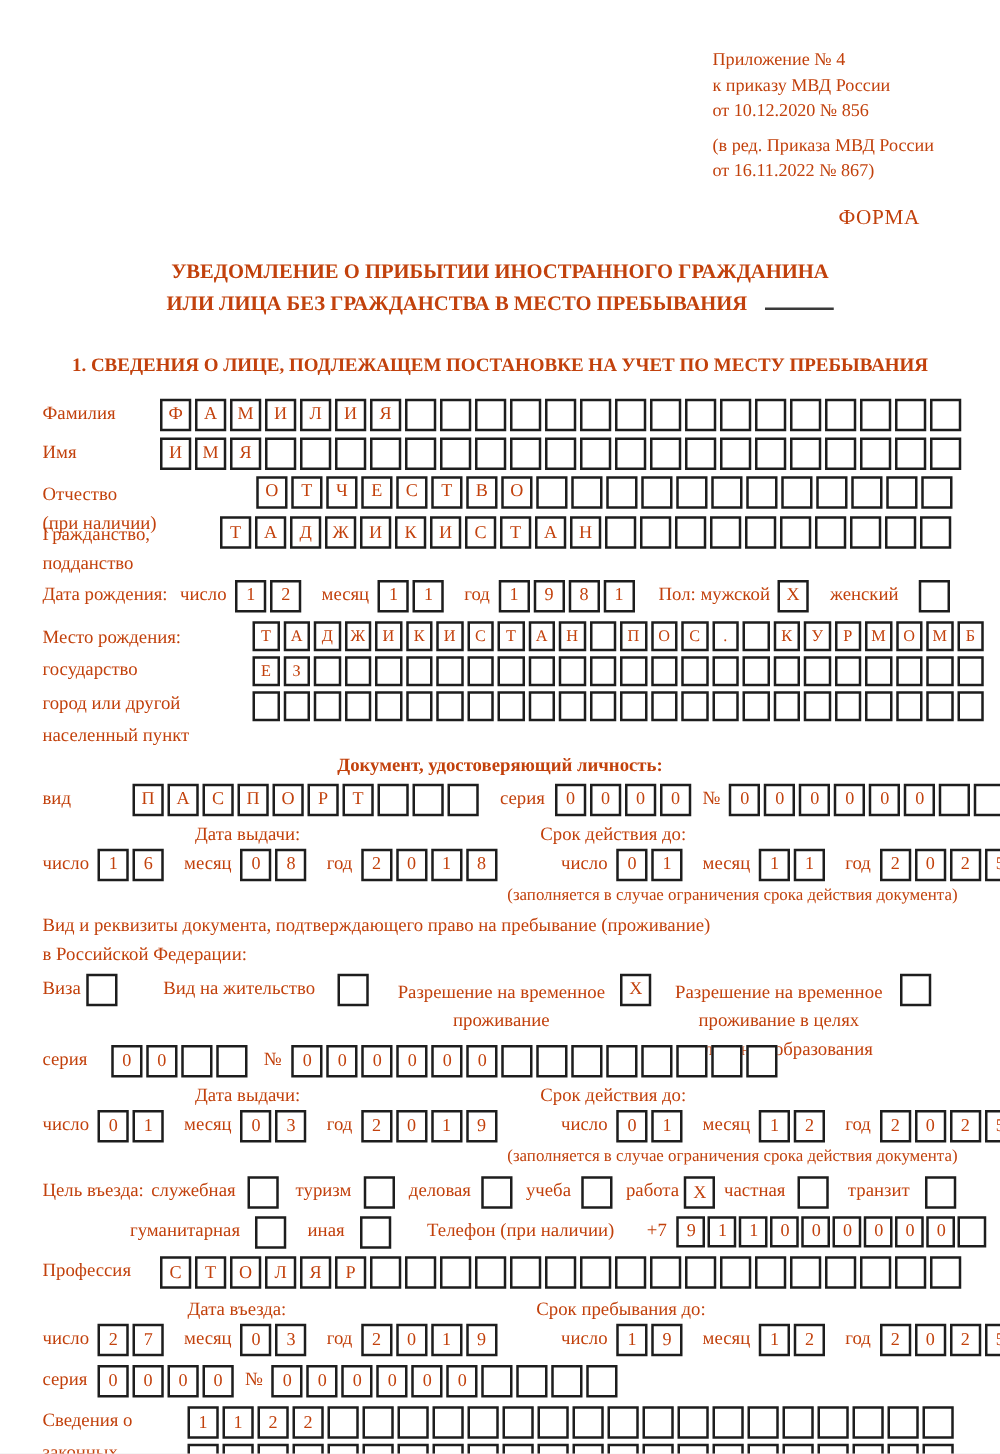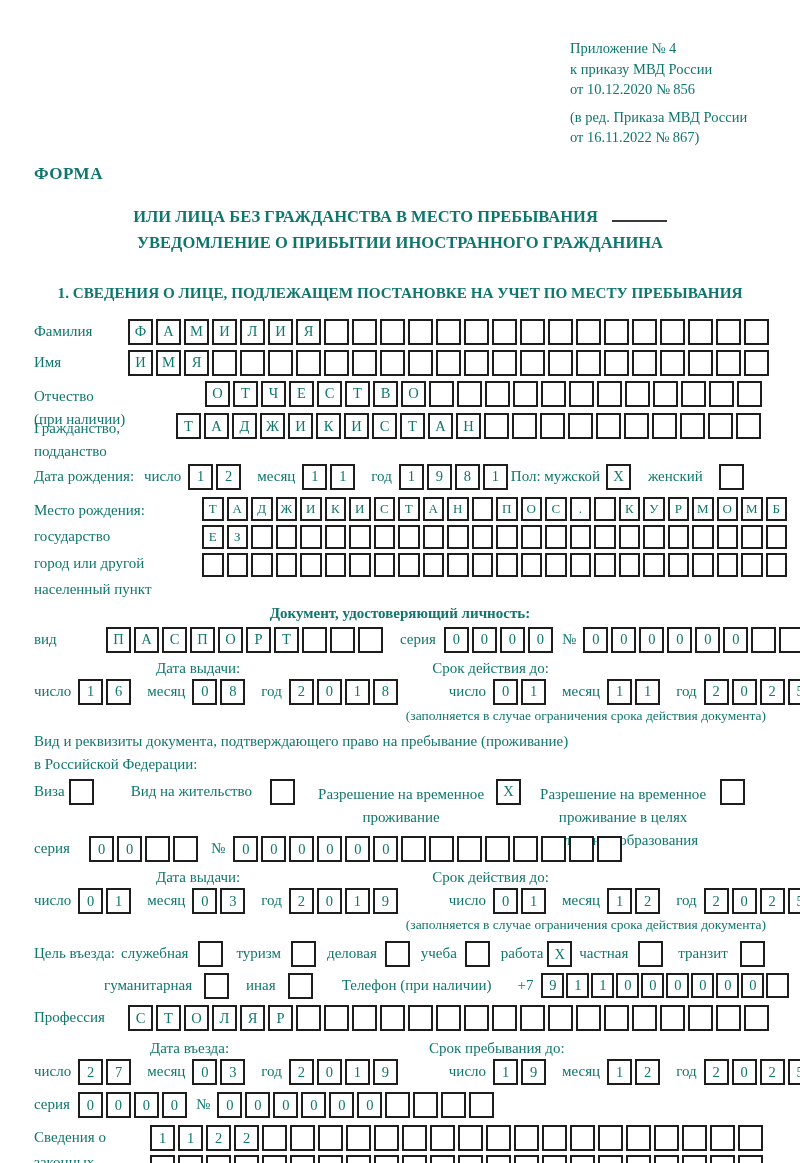--- a/index.html
+++ b/index.html
@@ -1,23 +1,23 @@
 <!DOCTYPE html>
 <html><head>
 <meta charset="utf-8">
 <style>
   html,body { margin:0; padding:0; background:#e8e8e8; }
   .page {
-    width:800px; height:1163px; margin:0 auto; background:#ffffff; color:#0f766e;
+    width:800px; height:1163px; margin:0 auto; background:#ffffff; color:#c2410c;
     font-family:"Liberation Serif","DejaVu Serif",serif;
     box-sizing:border-box; padding:38px 34px 0 34px; overflow:hidden; position:relative;
   }
   .annex { margin-left:536px; font-size:14.5px; line-height:1.42; }
   .annex .amend { margin-top:7px; }
-  .forma { margin-right:30px; font-weight:bold; font-size:17px; margin-top:16px; letter-spacing:.5px; }
+  .forma { text-align:right; margin-right:30px; font-weight:normal; font-size:17px; margin-top:16px; letter-spacing:.5px; }
   .title { text-align:center; font-weight:bold; font-size:16.5px; margin-top:20px; line-height:1.6; }
   .uline { display:inline-block; width:55px; border-bottom:2.5px solid #3a3a3a; margin-left:14px; vertical-align:baseline; }
   .sec-heading { text-align:center; font-weight:bold; font-size:15.2px; margin-top:27px; }
   .frm { font-size:15px; }
   .row { display:flex; align-items:flex-start; margin-top:5px; flex-wrap:nowrap; }
   .lbl { flex:none; padding-top:4px; white-space:nowrap; }
   .lbl2 { line-height:1.55; }
   .cells { display:flex; flex:none; }
   .cell {
     flex:none; box-sizing:border-box; width:25px; height:26px;
@@ -53,24 +53,24 @@
     <div>от 10.12.2020 № 856</div>
     <div class="amend">
       <div>(в ред. Приказа МВД России</div>
       <div>от 16.11.2022 № 867)</div>
     </div>
   </div>
 
   <div class="forma">ФОРМА</div>
 
   <div class="title">
+    <div>УВЕДОМЛЕНИЕ О ПРИБЫТИИ ИНОСТРАННОГО ГРАЖДАНИНА</div>
     <div>
       <span>ИЛИ ЛИЦА БЕЗ ГРАЖДАНСТВА В МЕСТО ПРЕБЫВАНИЯ</span><span class="uline"></span>
     </div>
-    <div>УВЕДОМЛЕНИЕ О ПРИБЫТИИ ИНОСТРАННОГО ГРАЖДАНИНА</div>
   </div>
 
   <div class="sec-heading">1. СВЕДЕНИЯ О ЛИЦЕ, ПОДЛЕЖАЩЕМ ПОСТАНОВКЕ НА УЧЕТ ПО МЕСТУ ПРЕБЫВАНИЯ</div>
 
   <div class="frm">
 
     <div class="row" style="margin-top:17px">
       <span class="lbl" style="width:94px">Фамилия</span>
       <span class="cells">
           <span class="cell">Ф</span>
@@ -195,21 +195,21 @@
           <span class="cell">2</span>
           <span class="dg-label">месяц</span>
           <span class="cell">1</span>
           <span class="cell">1</span>
           <span class="dg-label">год</span>
           <span class="cell">1</span>
           <span class="cell">9</span>
           <span class="cell">8</span>
           <span class="cell">1</span>
         </span>
-      <span class="lbl" style="margin-left:0">Пол: мужской</span>
+      <span class="lbl" style="margin-left:16px">Пол: мужской</span>
       <span class="cells" style="margin-left:6px">
           <span class="cell">X</span>
         </span>
       <span class="lbl" style="margin-left:14px">женский</span>
       <span class="cells" style="margin-left:16px">
           <span class="cell"></span>
         </span>
     </div>
 
     <div class="row" style="margin-top:7px">

